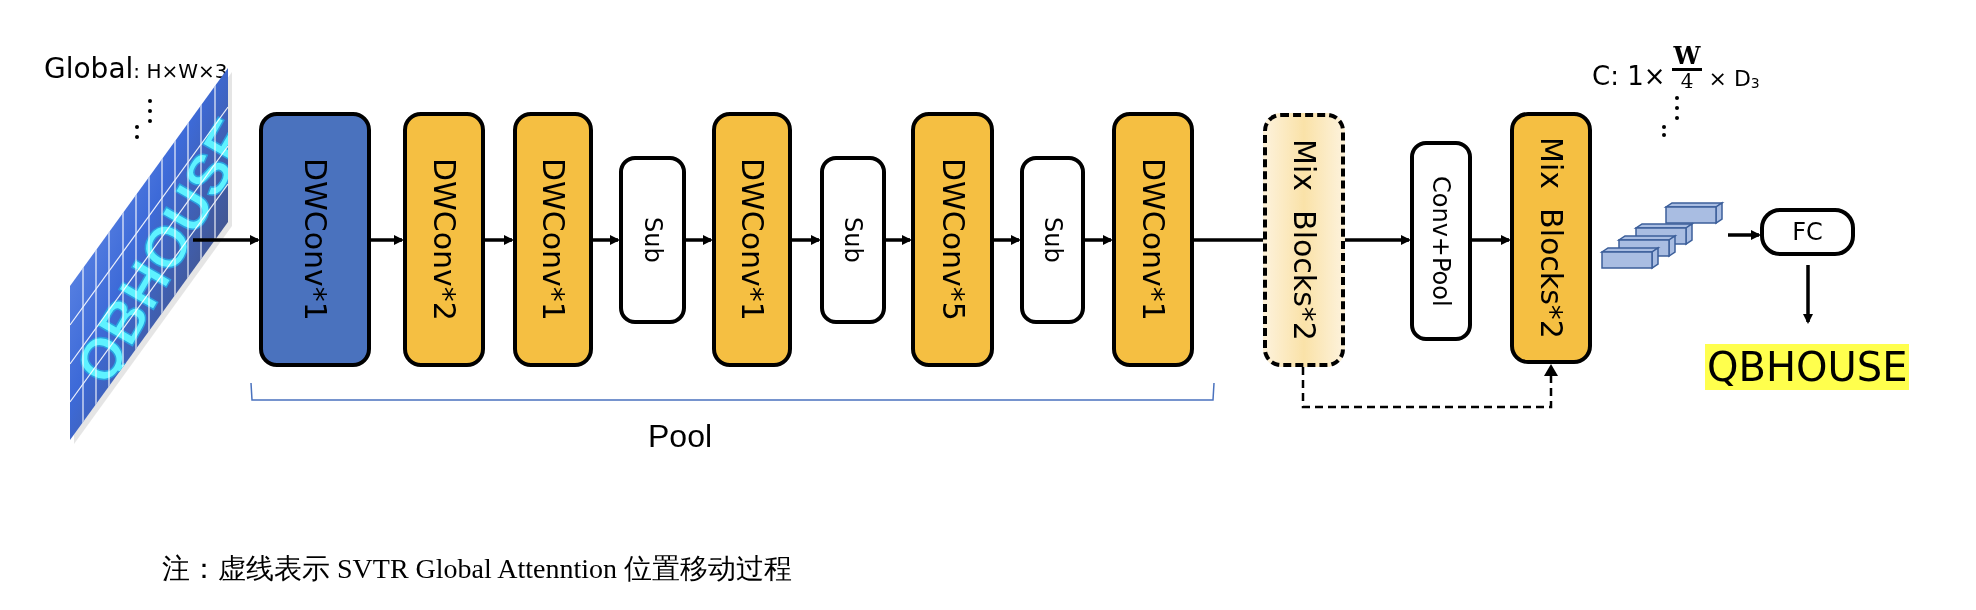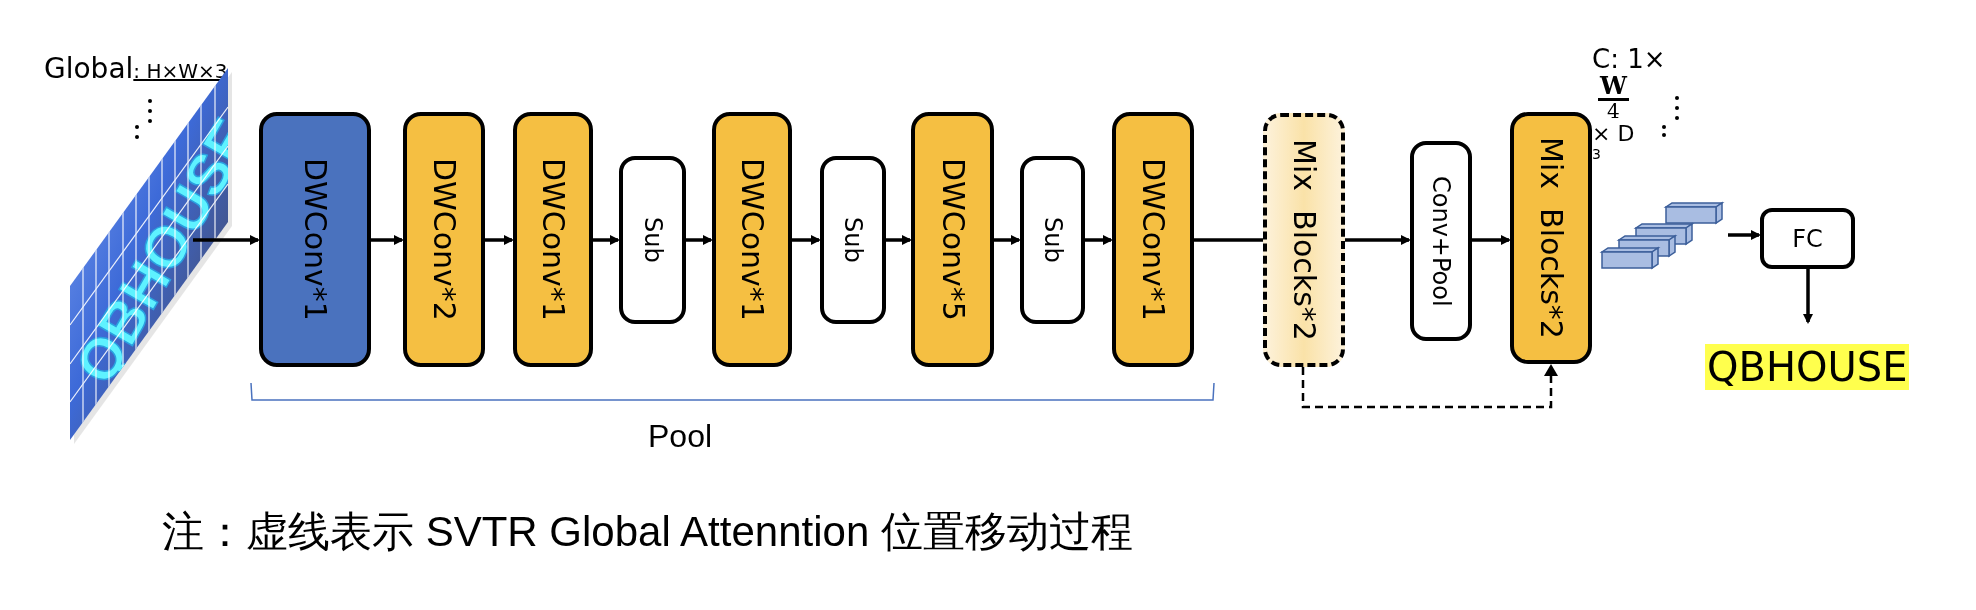--- a/index.html
+++ b/index.html
@@ -14,21 +14,21 @@
                   background: linear-gradient(90deg, #fdf1d8 0%, #fae2a8 50%, #fdf1d8 100%); }
   .vlabel { writing-mode: vertical-rl; white-space: pre; font-size: 30px; line-height: 1; }
   .vlabel.small { font-size: 24px; }
   .text { position: absolute; white-space: nowrap; }
   svg.overlay { position: absolute; left: 0; top: 0; }
 </style>
 </head>
 <body>
 
 <div class="text" style="left:44px; top:52px;">
-  <span style="font-size:28px;">Global</span><span style="font-size:20px;text-decoration:underline;">: H×W×3</span>
+  <span style="font-size:28px;">Global</span><span style="font-size:20px;">: H×W×3</span>
 </div>
 
 <svg class="overlay" width="1976" height="610">
   <defs>
     <linearGradient id="imgGrad" x1="0" y1="0" x2="1" y2="1">
       <stop offset="0" stop-color="#7fa2f0"></stop>
       <stop offset="0.45" stop-color="#3d6ad8"></stop>
       <stop offset="0.8" stop-color="#44507a"></stop>
       <stop offset="1" stop-color="#8a8f9c"></stop>
     </linearGradient>
@@ -161,29 +161,29 @@
 </div>
 <div class="block white" style="left:1410px; top:141px; width:62px; height:200px;">
   <span class="vlabel small">Conv+Pool</span>
 </div>
 <div class="block orange" style="left:1510px; top:112px; width:82px; height:252px;">
   <span class="vlabel">Mix  Blocks*2</span>
 </div>
 
 <div class="text" style="left:648px; top:418px; font-size:32px; font-family:'Liberation Sans', sans-serif;">Pool</div>
 
-<div class="text" style="left:1592px; top:44px; font-size:26px; display:flex; align-items:flex-start;flex-direction:column;">
+<div class="text" style="left:1592px; top:44px; font-size:26px; display:flex; align-items:flex-end;">
   <span>C: 1×</span>
   <span style="display:inline-flex; flex-direction:column; align-items:center; margin:0 6px; line-height:1;">
     <span style="font-family:'DejaVu Serif', serif; font-weight:bold; font-size:24px; border-bottom:3px solid #000; padding:0 2px;">W</span>
     <span style="font-family:'DejaVu Serif', serif; font-size:20px;">4</span>
   </span>
   <span style="font-size:22px;">× D</span>
     <sub style="font-size:14px;">3</sub>
 </div>
 
-<div class="block white" style="left:1760px; top:208px; width:95px; height:61px; border-radius:12px;">
+<div class="block white" style="left:1760px; top:208px; width:95px; height:48px; border-radius:20px;">
   <span style="font-size:24px;">FC</span>
 </div>
 
 <div class="text" style="left:1705px; top:344px; font-size:40px; background:#ffff4d; padding:0 2px; line-height:46px;">QBHOUSE</div>
 
-<div class="text" style="left:162px; top:504px; font-size:42px; font-family:Liberation Sans, sans-serif;">注：虚线表示 SVTR Global Attenntion 位置移动过程</div>
+<div class="text" style="left:162px; top:550px; font-size:28px; font-family:Liberation Serif, serif;">注：虚线表示 SVTR Global Attenntion 位置移动过程</div>
 
 </body></html>

